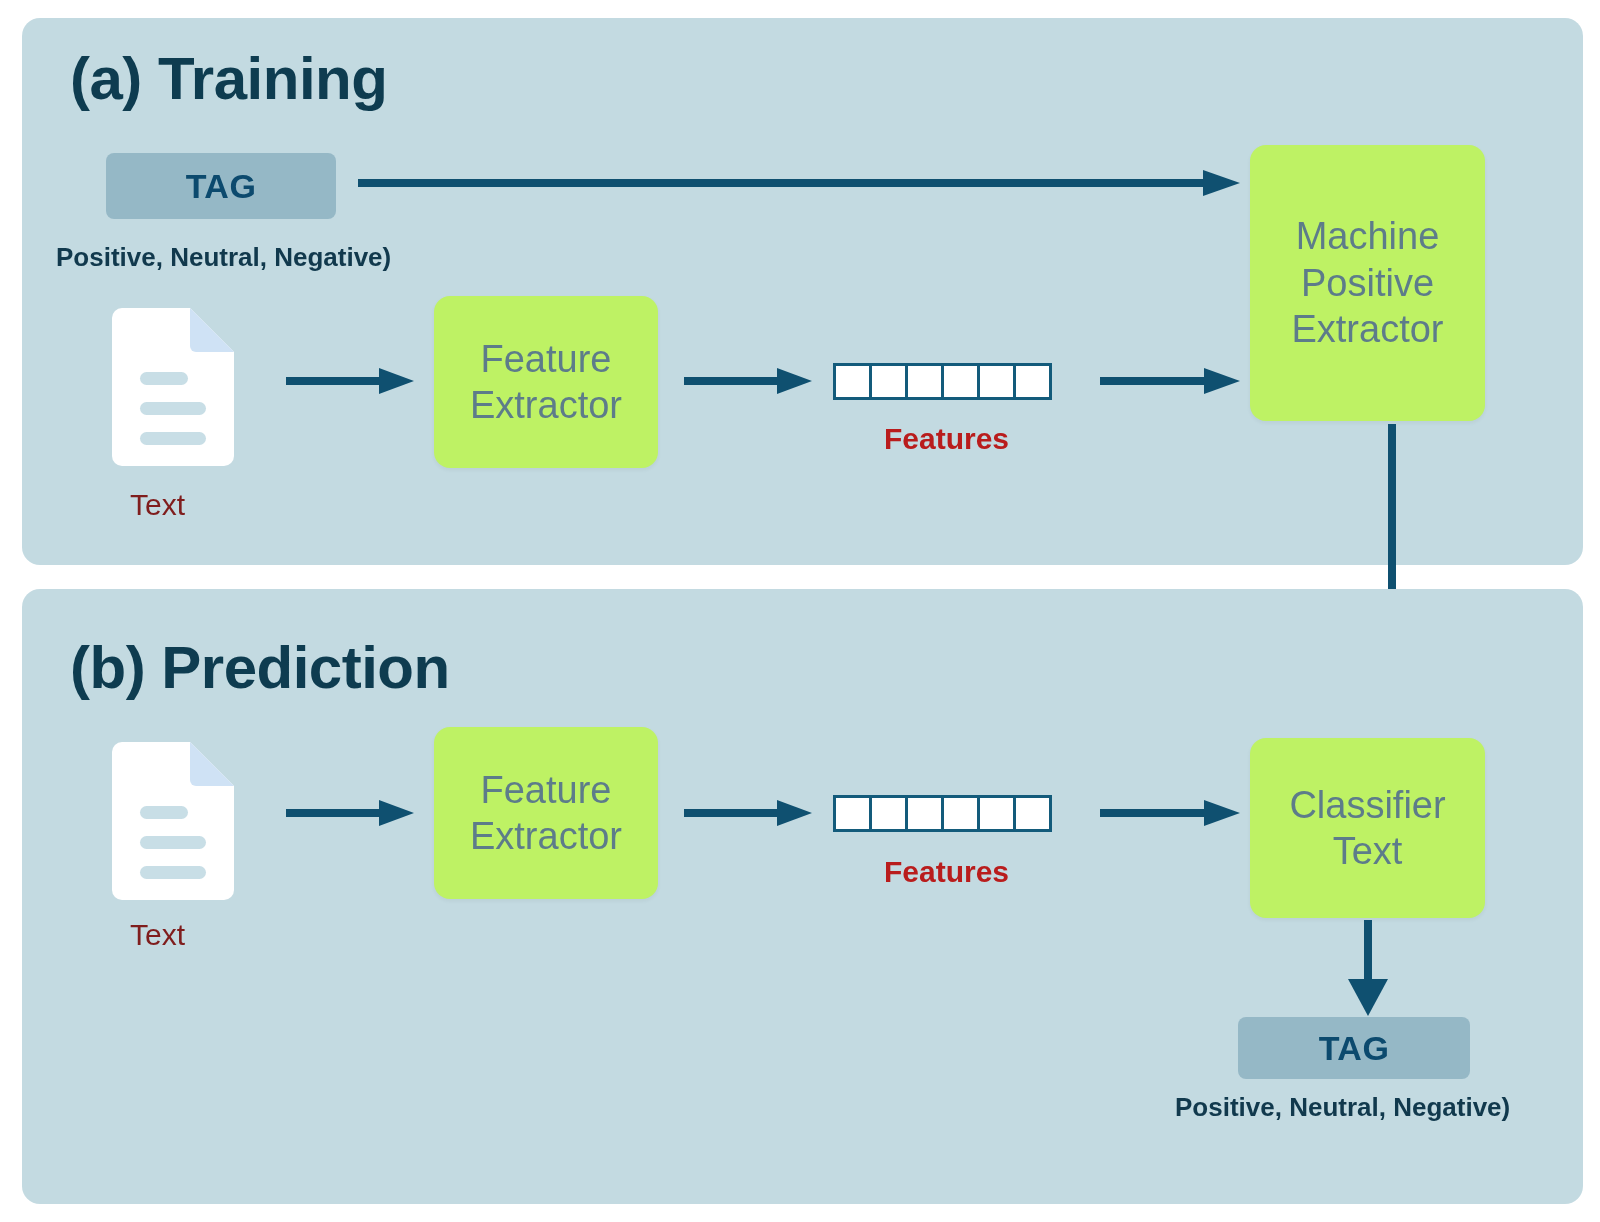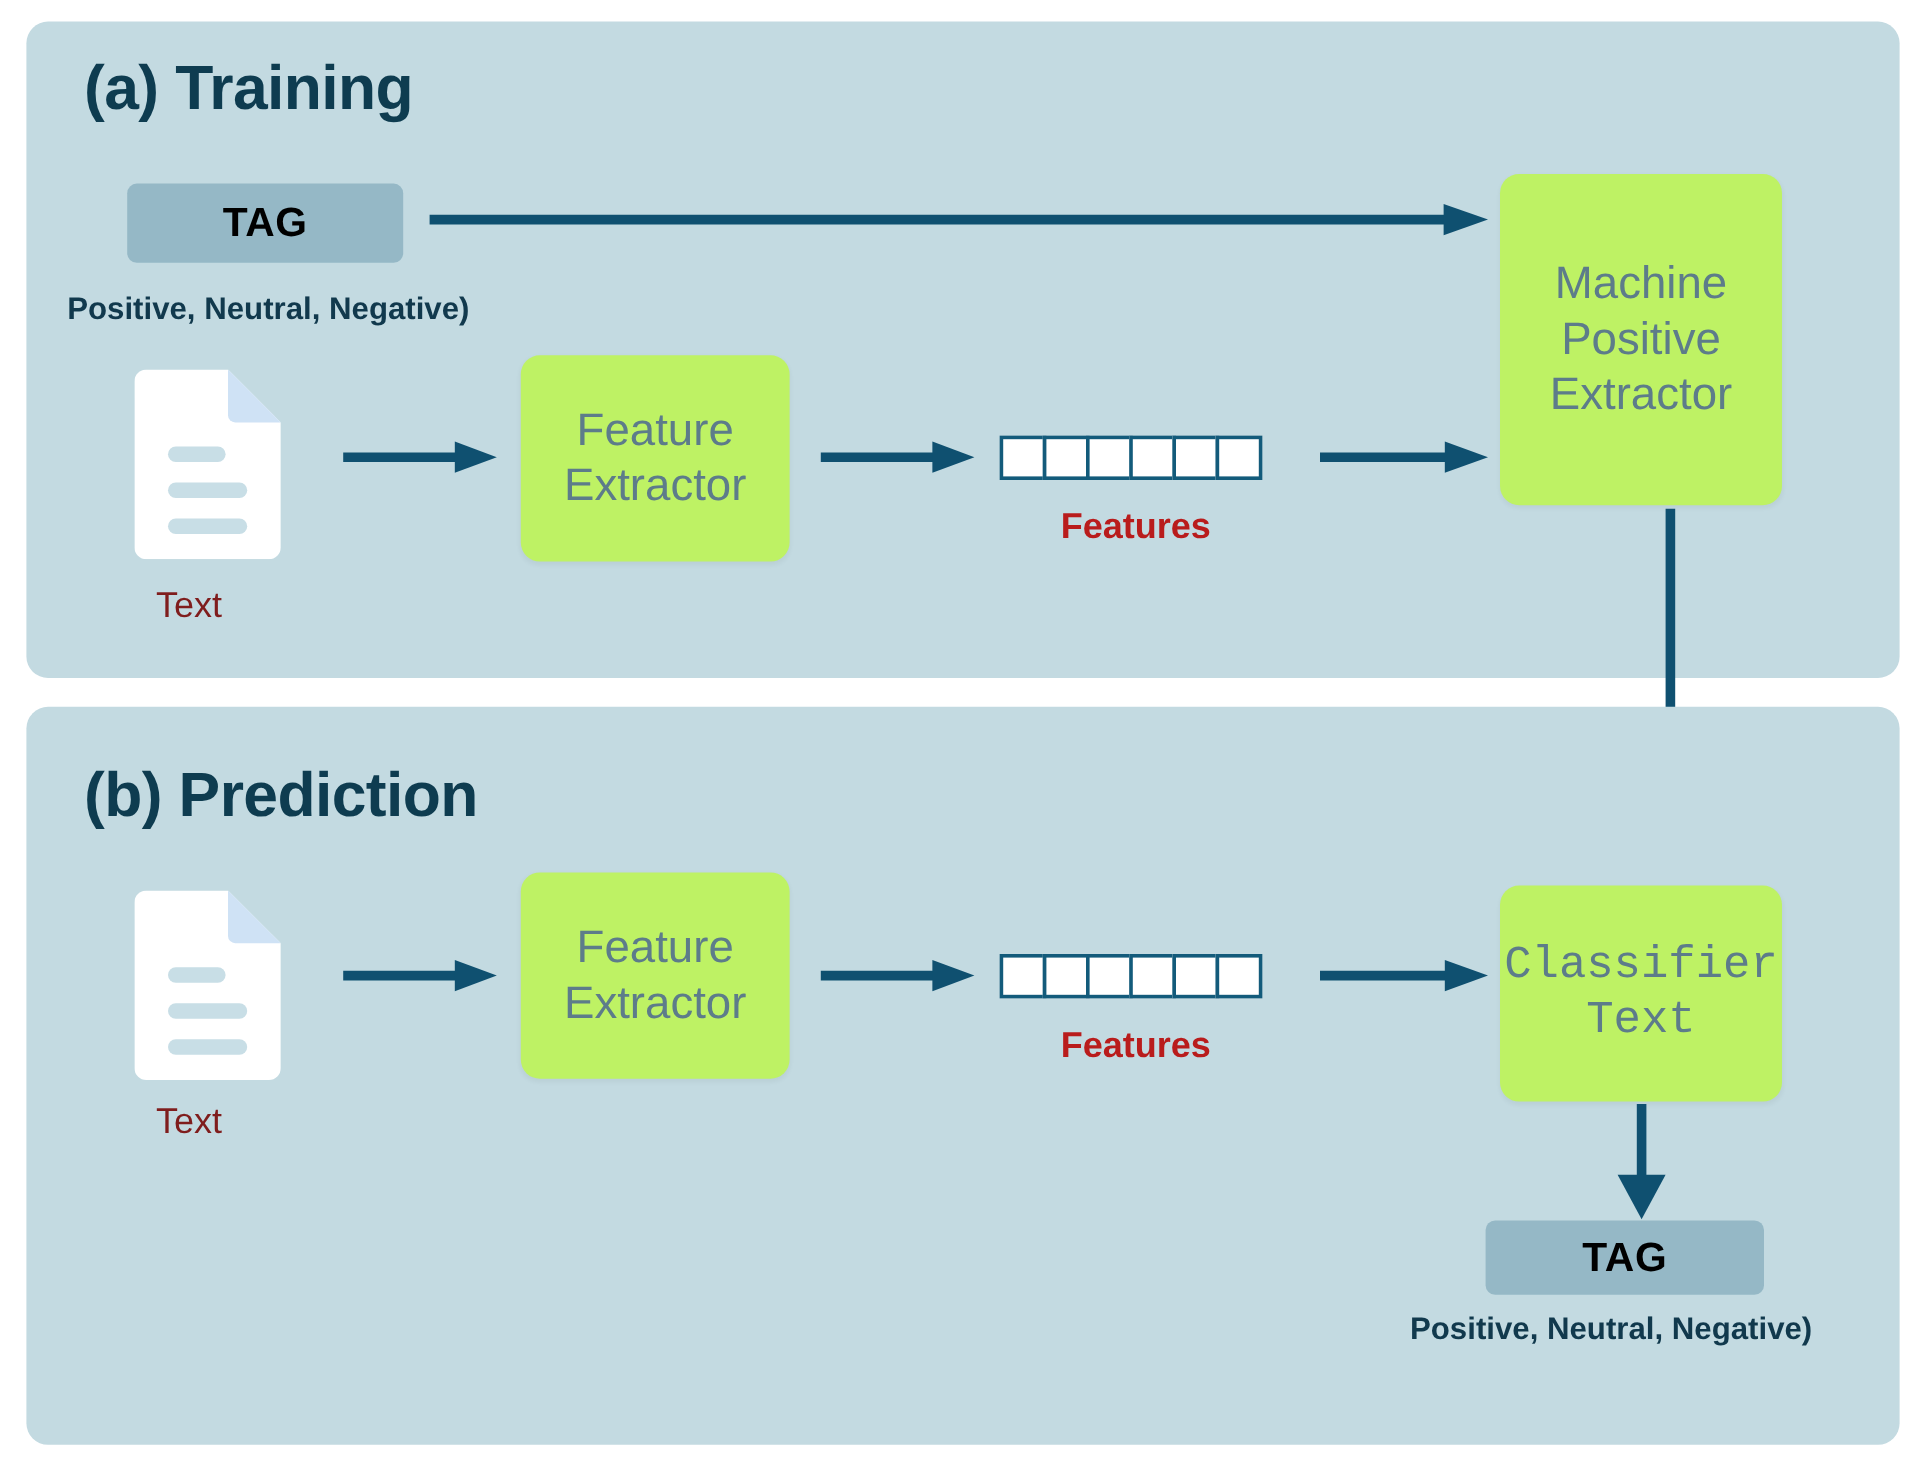--- a/index.html
+++ b/index.html
@@ -27,32 +27,32 @@
     position: absolute;
     background: #c3dae1;
     border-radius: 18px;
   }
   #panel-training  { left: 22px; top: 18px;  width: 1561px; height: 547px; }
   #panel-prediction{ left: 22px; top: 589px; width: 1561px; height: 615px; }
 
   .panel-title {
     position: absolute;
     color: #0e3c50;
-    font-size: 52px;
+    font-size: 60px;
     font-weight: 700;
     letter-spacing: -0.5px;
     white-space: nowrap;
   }
 
   
   .tag-badge {
     position: absolute;
     background: #95b8c6;
     border-radius: 8px;
-    color: #000000;
+    color: #0c4a6e;
     font-size: 34px;
     font-weight: 700;
     display: flex;
     align-items: center;
     justify-content: center;
     letter-spacing: 0.5px;
   }
 
   
   .caption-bold {
@@ -255,21 +255,21 @@
   <div class="features-label" style="left:884px; top:855px;">Features</div>
 
   <div class="arrow-h" style="left:1100px; top:800px; width:140px;">
     <svg viewBox="0 0 140 26" preserveAspectRatio="none">
       <line x1="0" y1="13" x2="107" y2="13" stroke="#0f5070" stroke-width="8"></line>
       <polygon points="104,0 140,13 104,26" fill="#0f5070"></polygon>
     </svg>
   </div>
 
   <div class="wbox" style="left:1250px; top:738px; width:235px; height:180px;">
-    <span style="display:block;font-family:Liberation Mono, monospace;">
+    <span style="display:block;">
       <span>Classifier</span><br>
       <span>Text</span>
     </span>
   </div>
 
   <div class="arrow-v" style="left:1330px; top:920px; width:76px; height:96px;">
     <svg viewBox="0 0 76 96" preserveAspectRatio="none">
       <line x1="38" y1="0" x2="38" y2="62" stroke="#0f5070" stroke-width="8"></line>
       <polygon points="18,59 58,59 38,96" fill="#0f5070"></polygon>
     </svg>

